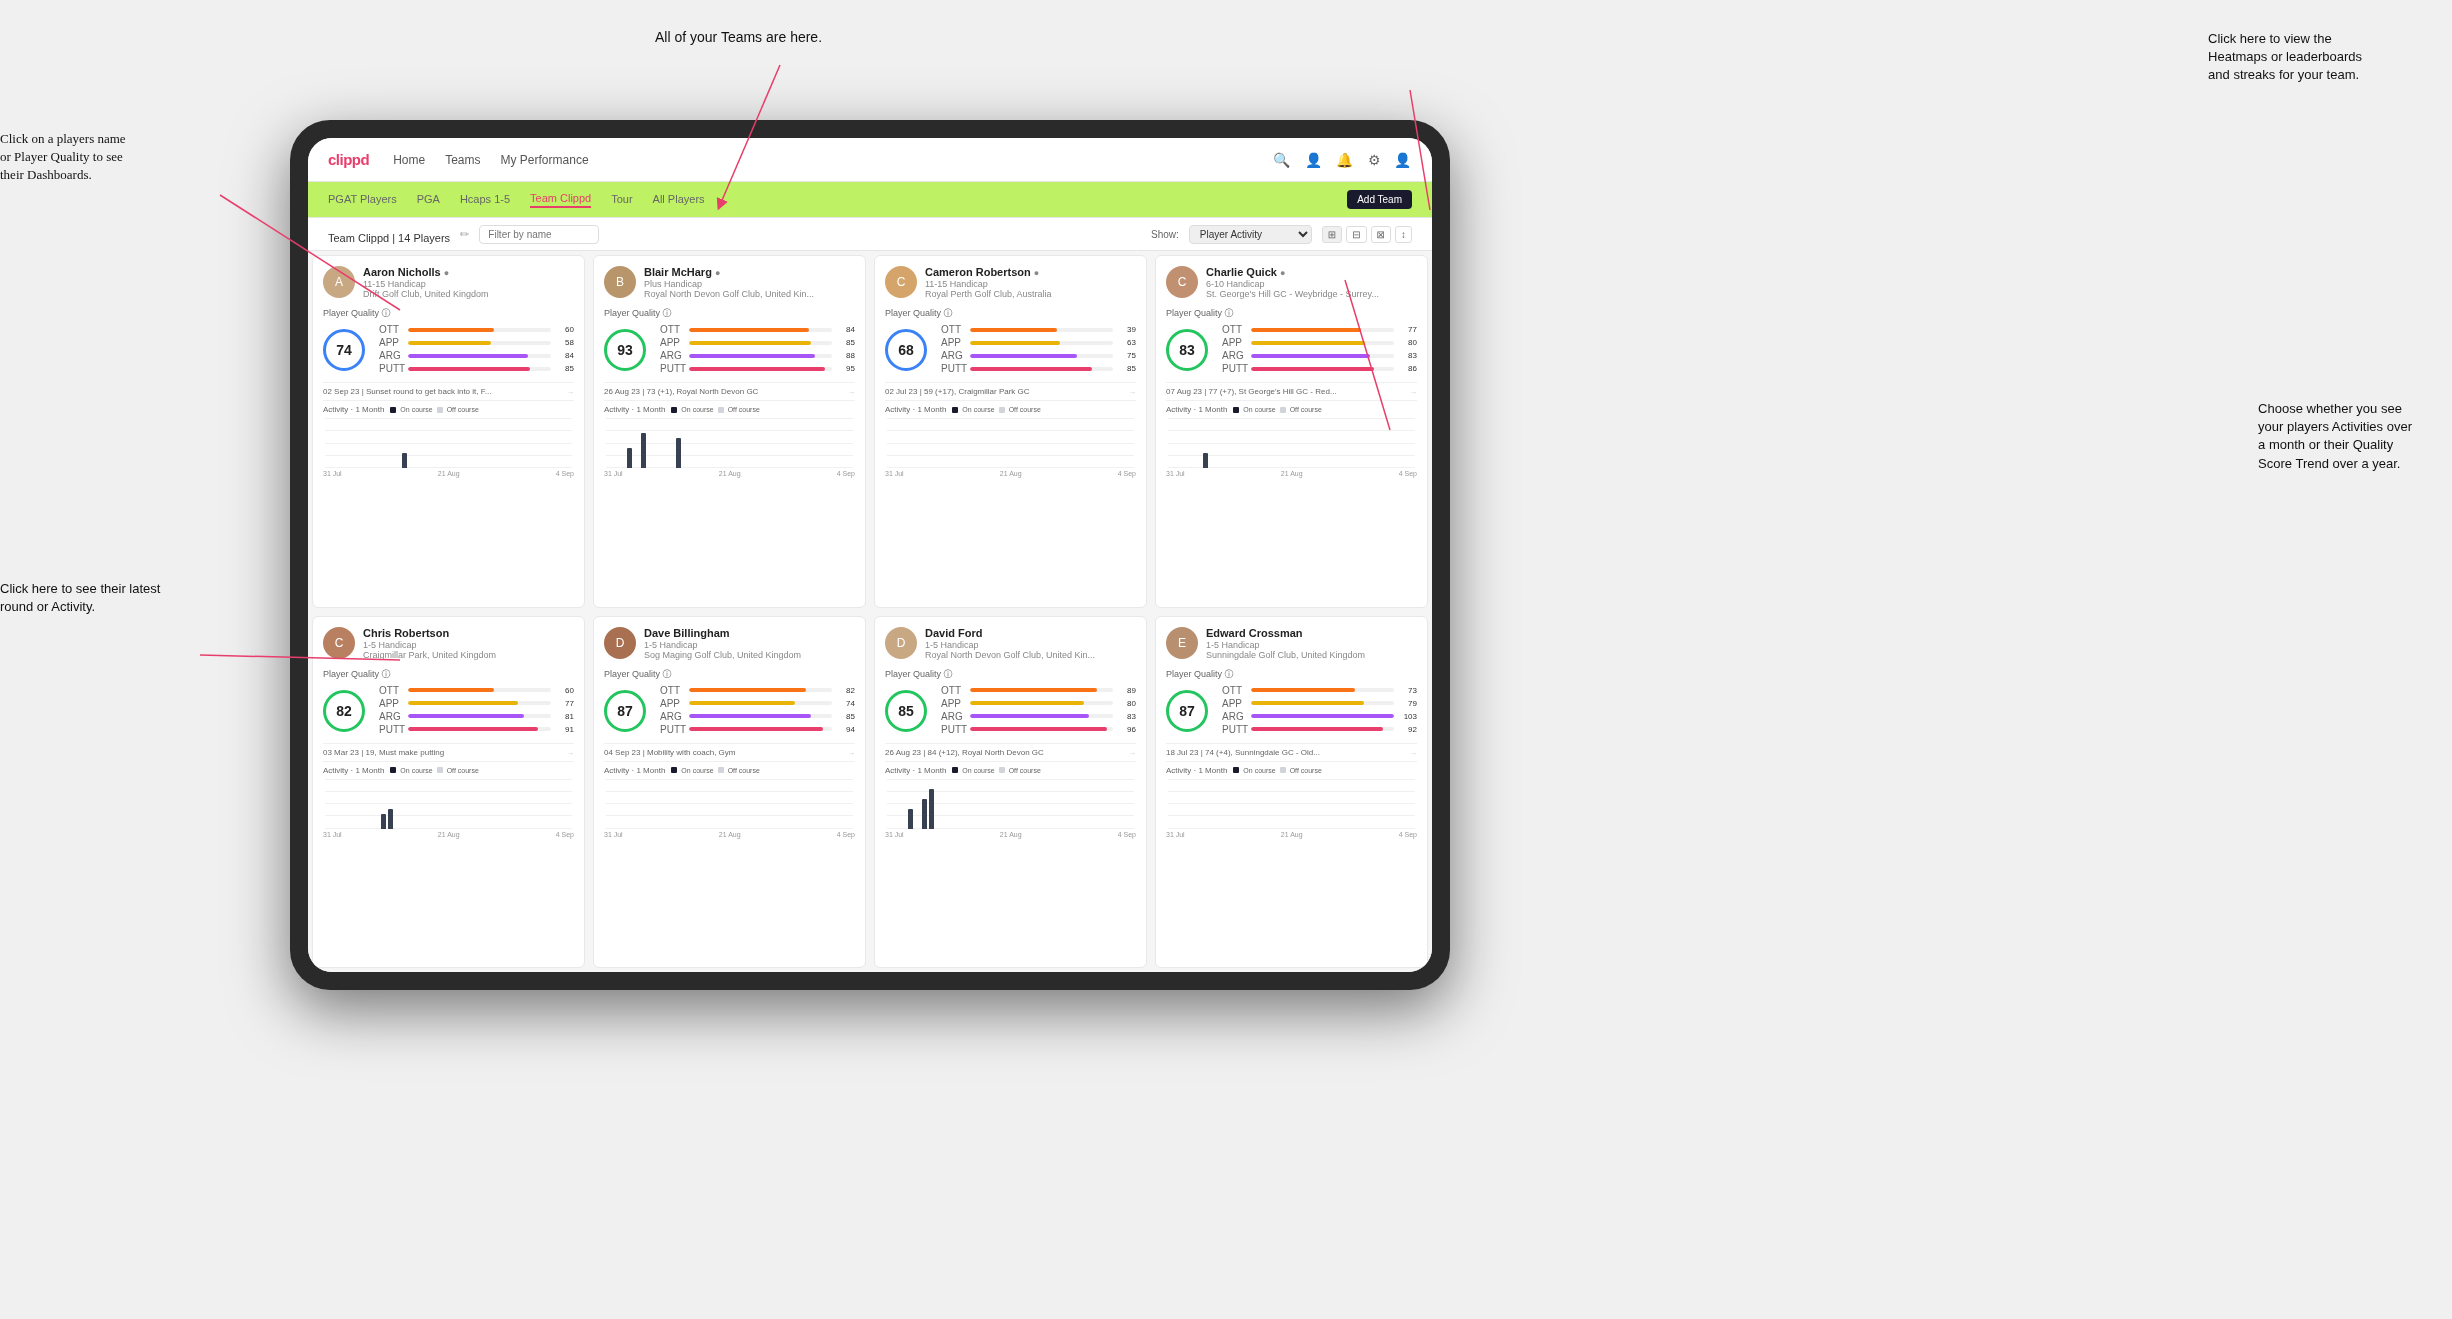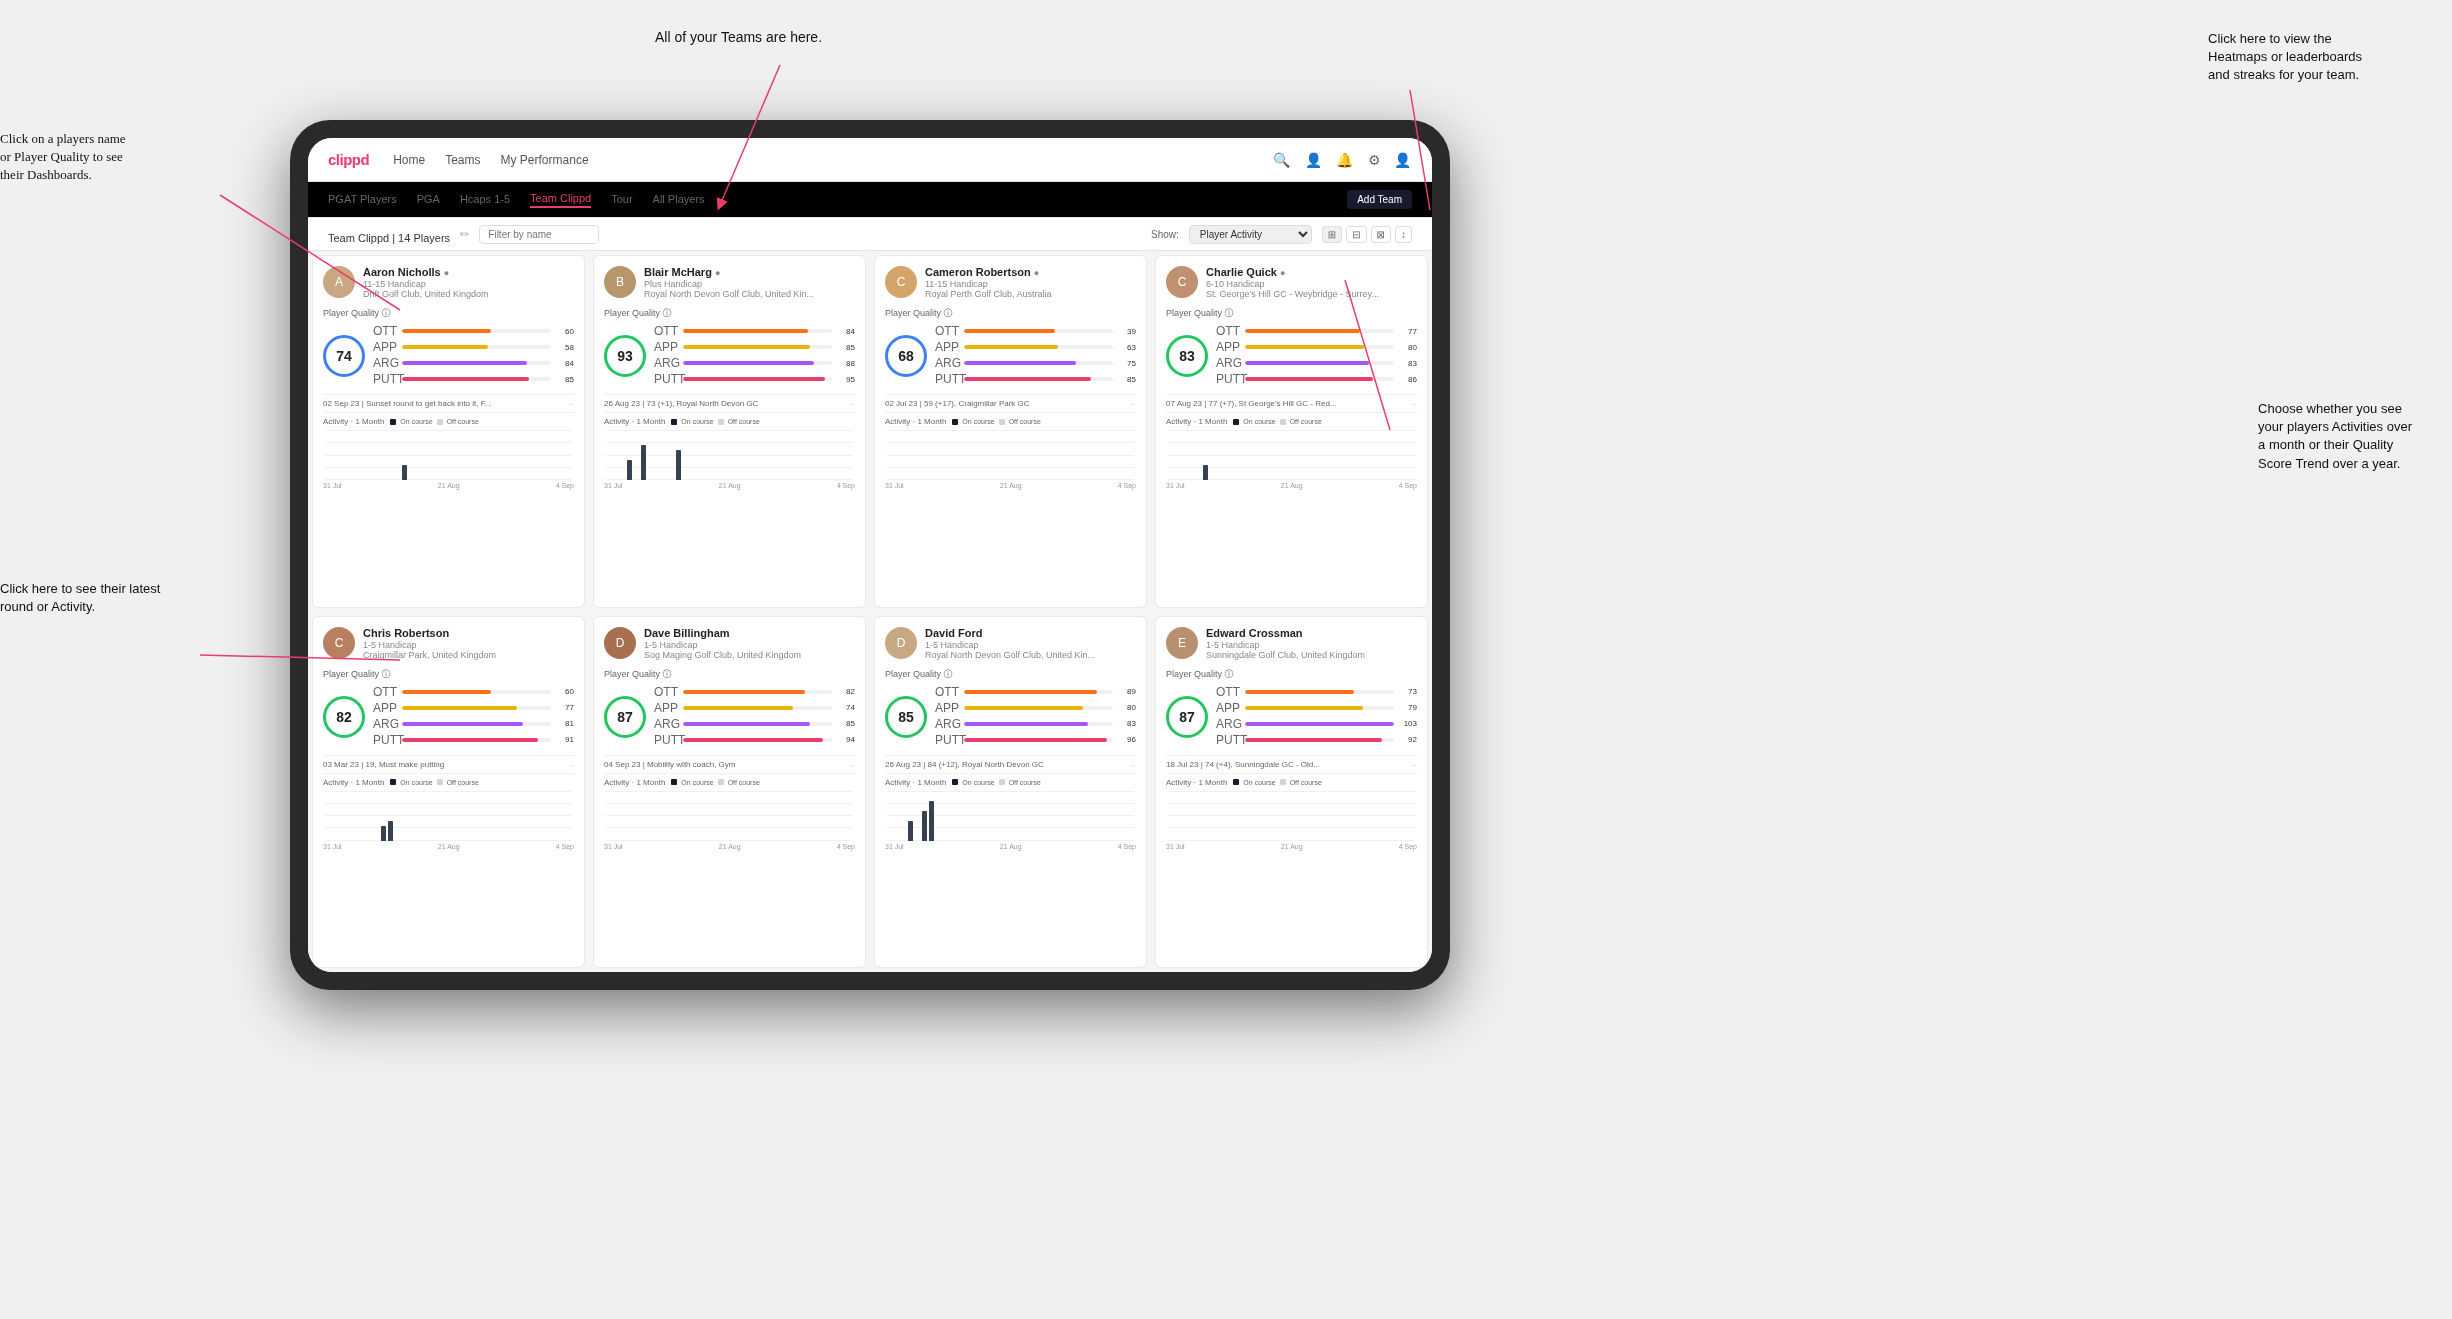--- a/index.html
+++ b/index.html
@@ -75,21 +75,21 @@
     }
 
     .nav-icon {
       font-size: 14px;
       color: #666;
       cursor: pointer;
     }
 
     
     .subnav {
-      background: #000000;
+      background: #bef264;
       border-bottom: 1px solid #e5e5e5;
       padding: 0 20px;
       height: 36px;
       display: flex;
       align-items: center;
       gap: 20px;
       flex-shrink: 0;
     }
 
     .subnav-link {
@@ -289,21 +289,22 @@
     .stat-row {
       display: flex;
       align-items: center;
       gap: 3px;
       margin-bottom: 2px;
     }
 
     .stat-name {
       width: 26px;
       color: #666;
-      font-size: 12px;
+      font-size: 10px;
+      margin-left: 6px;
     }
 
     .stat-bar-container {
       flex: 1;
       height: 4px;
       background: #f0f0f0;
       border-radius: 2px;
       overflow: hidden;
     }
 

